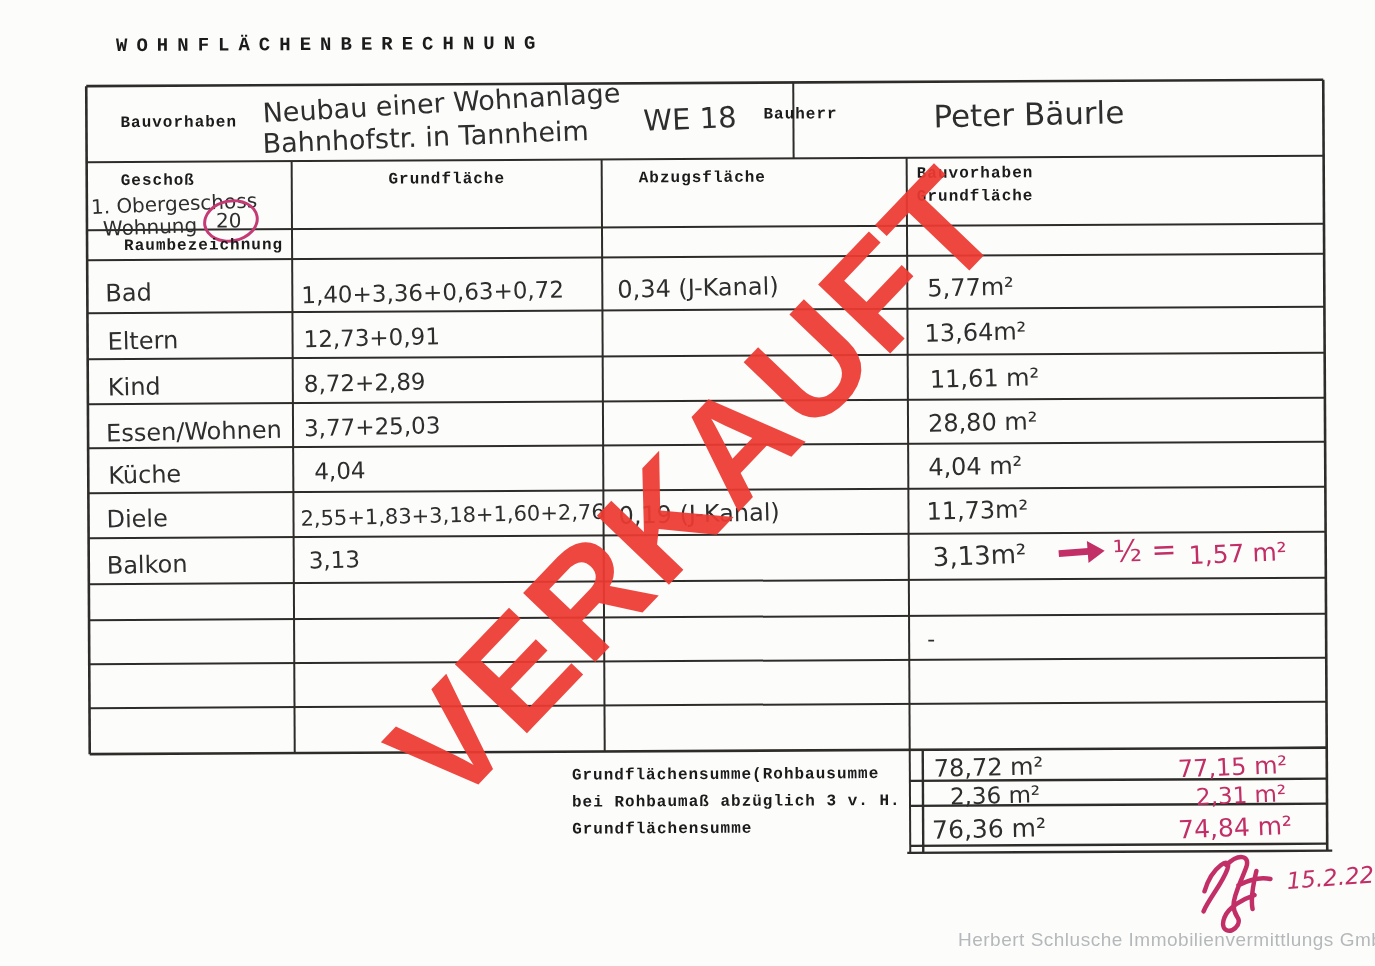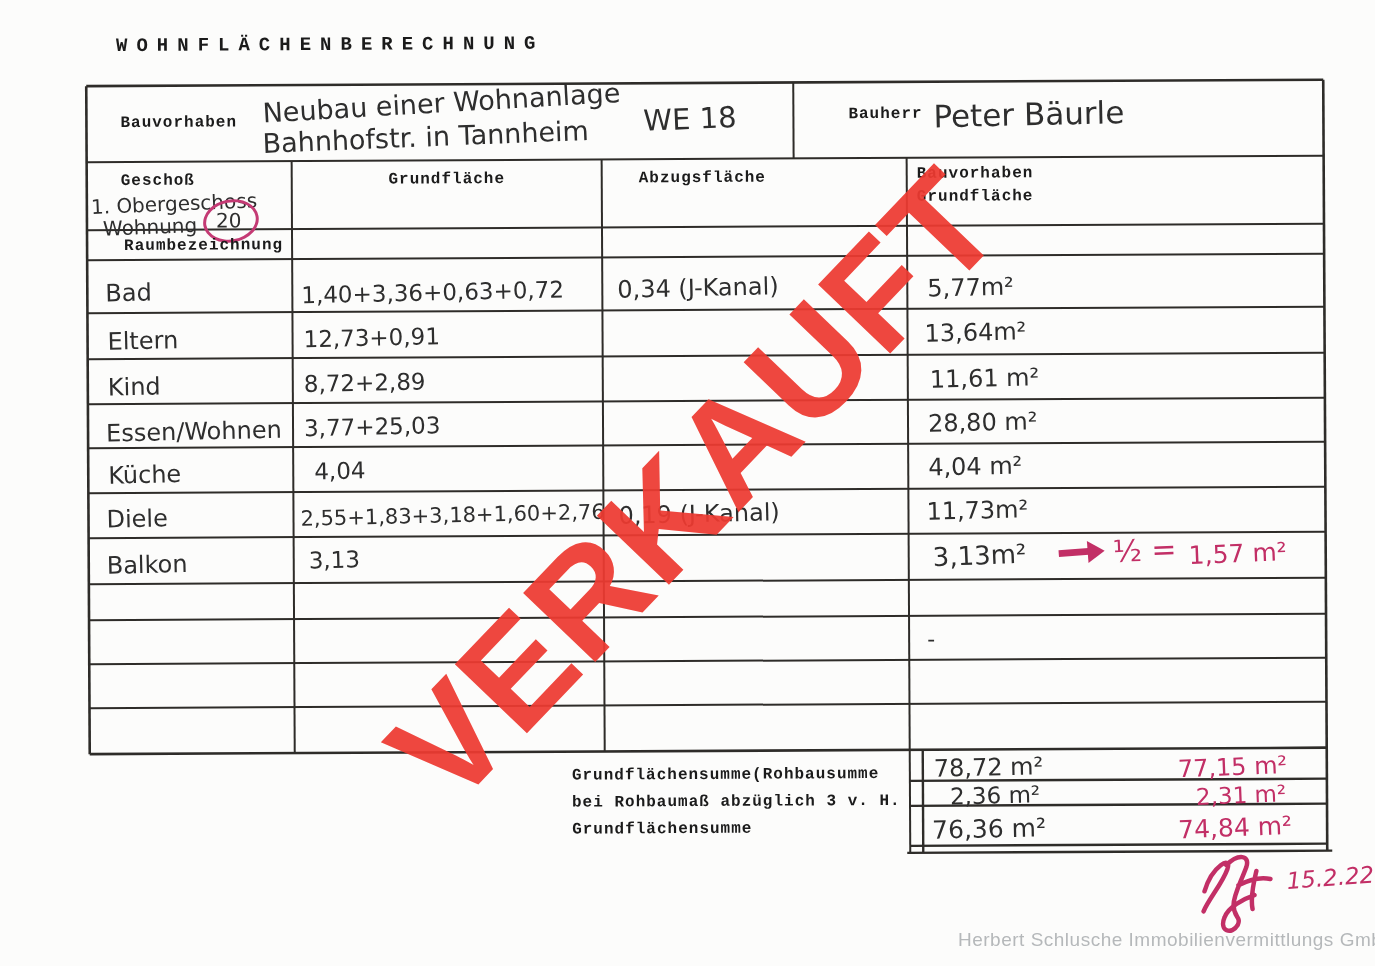--- a/index.html
+++ b/index.html
@@ -89,21 +89,21 @@
         <line x1="908" y1="807" x2="1325" y2="807"></line>
         <line x1="908" y1="847" x2="1325" y2="847"></line>
         <line x1="905" y1="854" x2="1330" y2="854"></line>
       </g>
     </svg>
 
     <div class="abs typed lbl" style="left:122px;top:111px;">Bauvorhaben</div>
     <div class="abs hw hw-lg rot-m3" style="left:264px;top:86px;">Neubau einer Wohnanlage</div>
     <div class="abs hw hw-lg rot-m2" style="left:264px;top:120px;">Bahnhofstr. in Tannheim</div>
     <div class="abs hw rot-m2" style="left:645px;top:102px;font-size:29px;">WE 18</div>
-    <div class="abs typed lbl" style="left:850px;top:106px;">Bauherr</div>
+    <div class="abs typed lbl" style="left:765px;top:106px;">Bauherr</div>
     <div class="abs hw rot-m1" style="left:935px;top:98px;font-size:31px;">Peter Bäurle</div>
 
     <div class="abs typed lbl" style="left:122px;top:169px;font-family:Liberation Mono, monospace;">Geschoß</div>
     <div class="abs hw hw-sm rot-m2" style="left:92px;top:189px;">1. Obergeschoss</div>
     <div class="abs hw hw-sm rot-m2" style="left:104px;top:212px;">Wohnung</div>
     <div class="abs hw hw-sm" style="left:217px;top:206px;">20</div>
     <div class="circle-12"></div>
     <div class="abs typed lbl center" style="left:293px;top:169px;width:310px;">Grundfläche</div>
     <div class="abs typed lbl" style="left:640px;top:169px;">Abzugsfläche</div>
     <div class="abs typed lbl" style="left:918px;top:166px;">Bauvorhaben</div>

